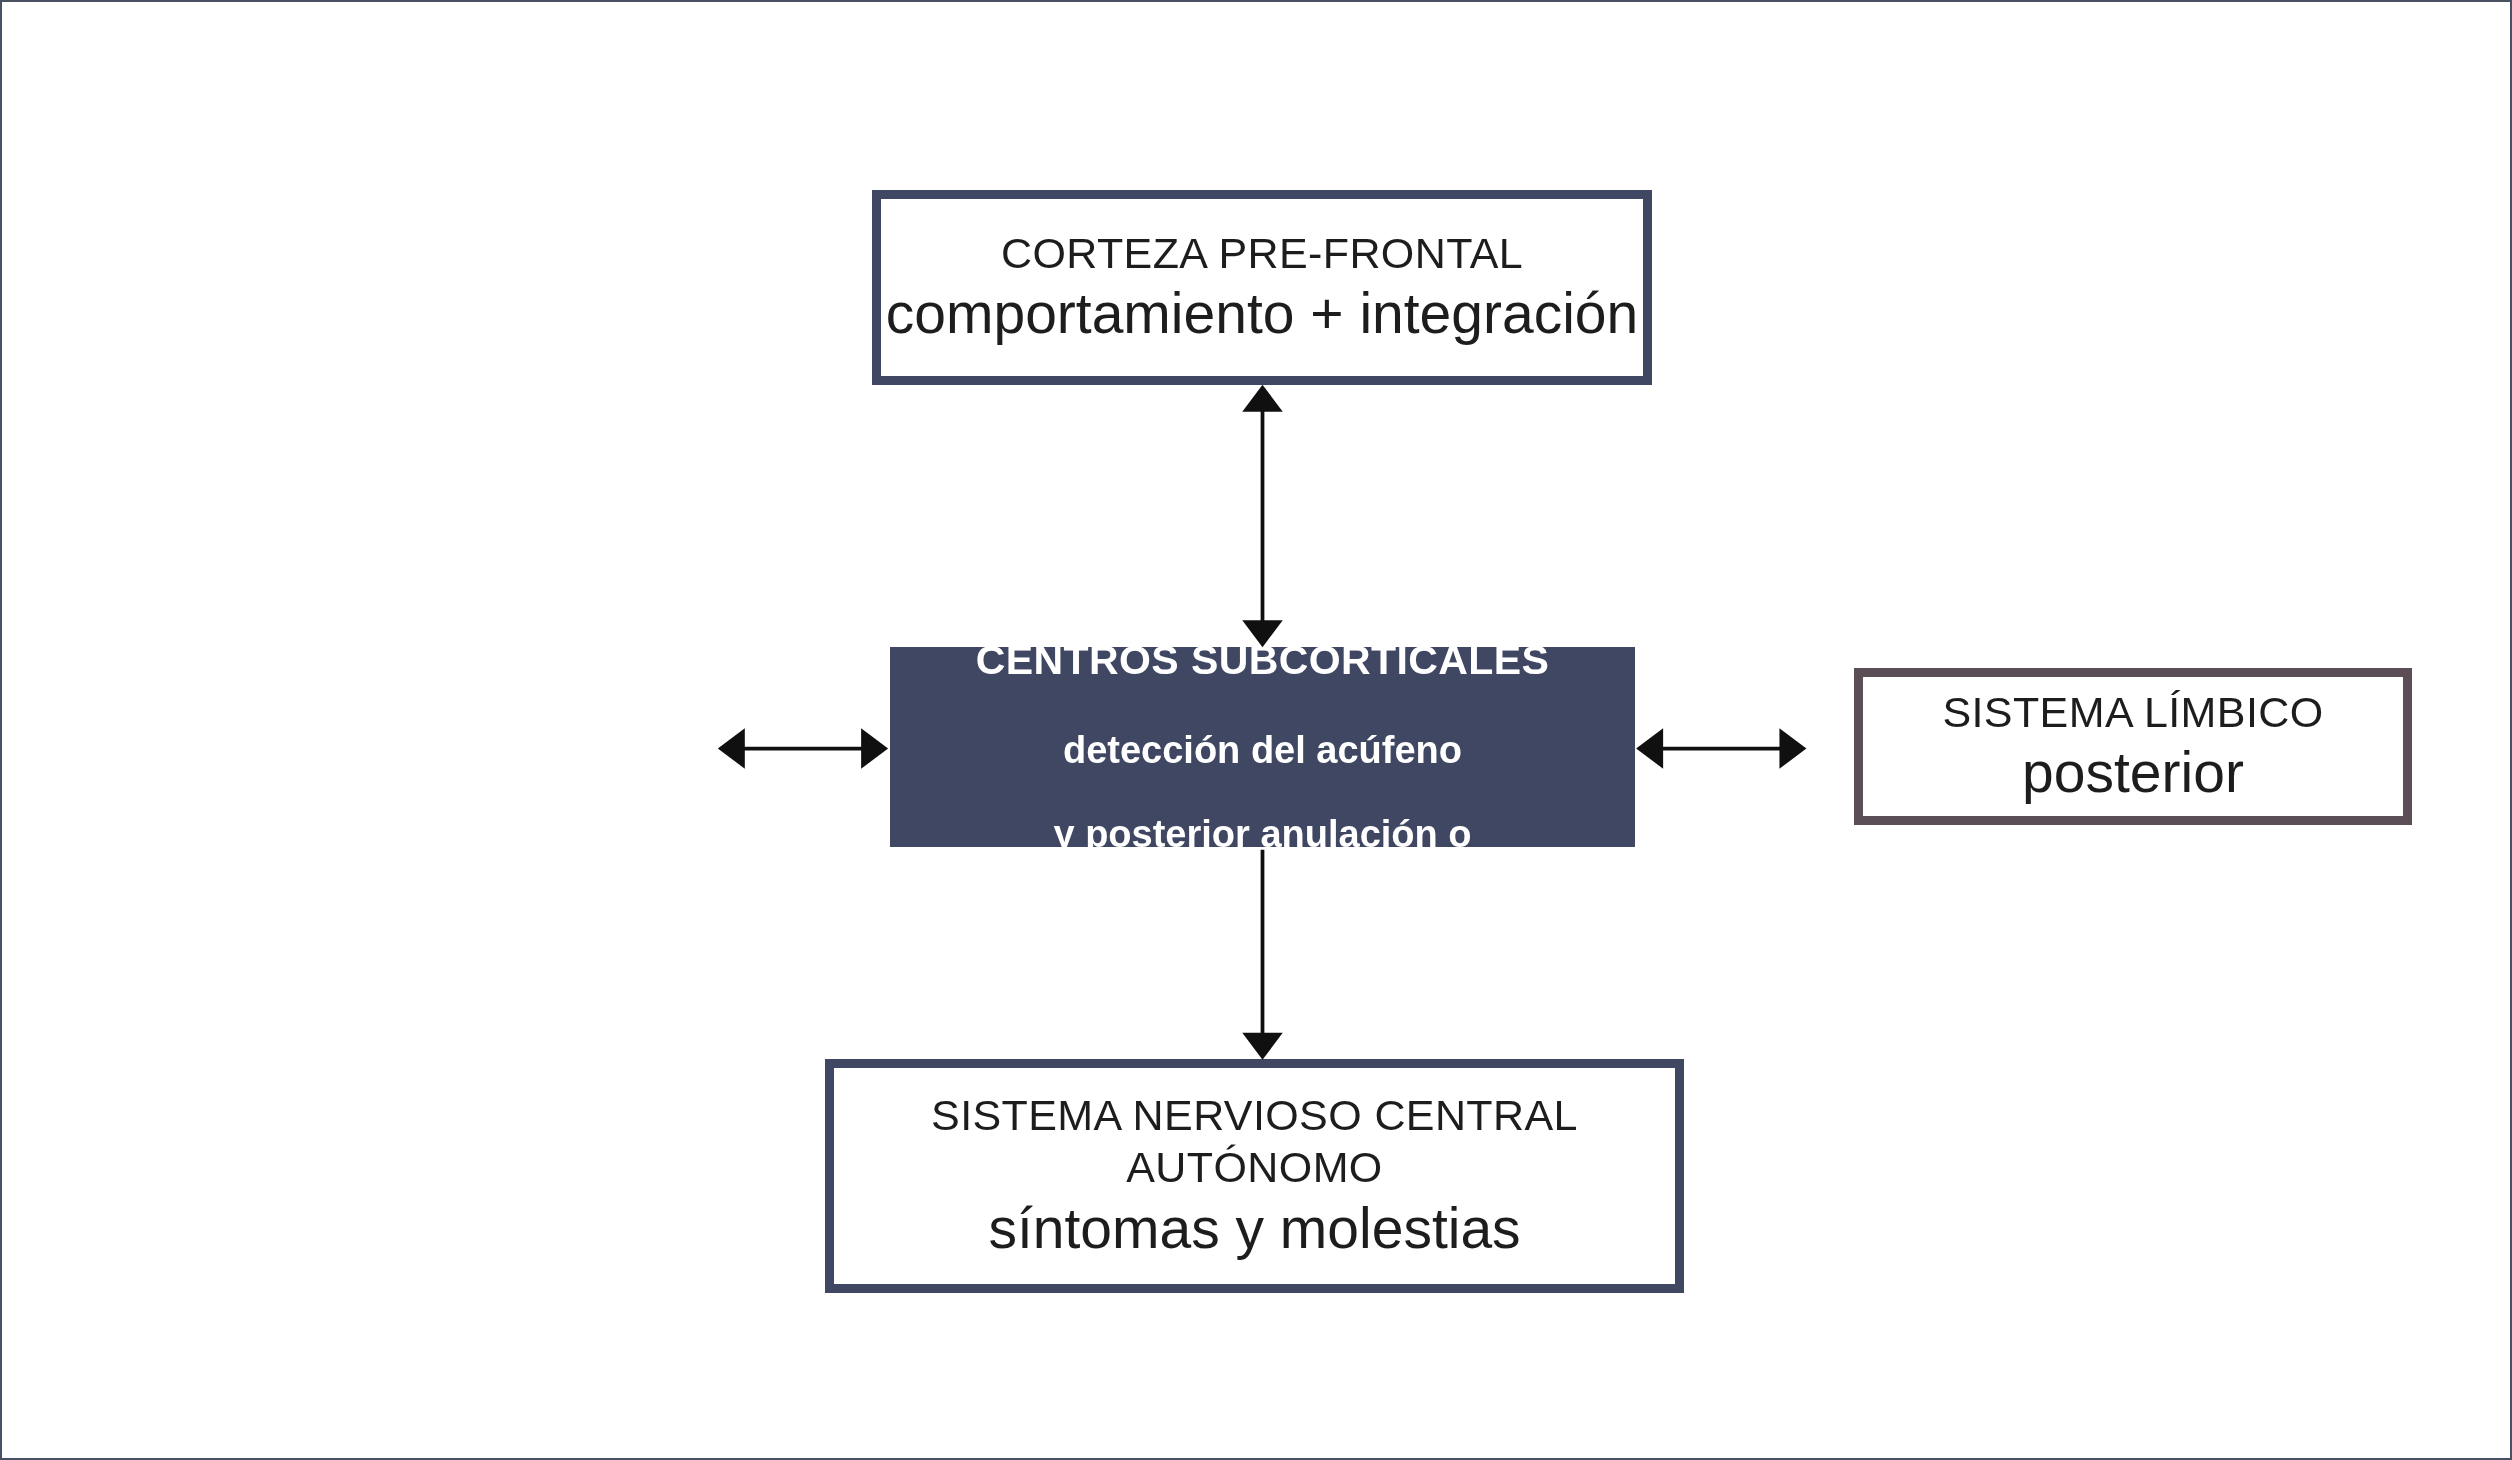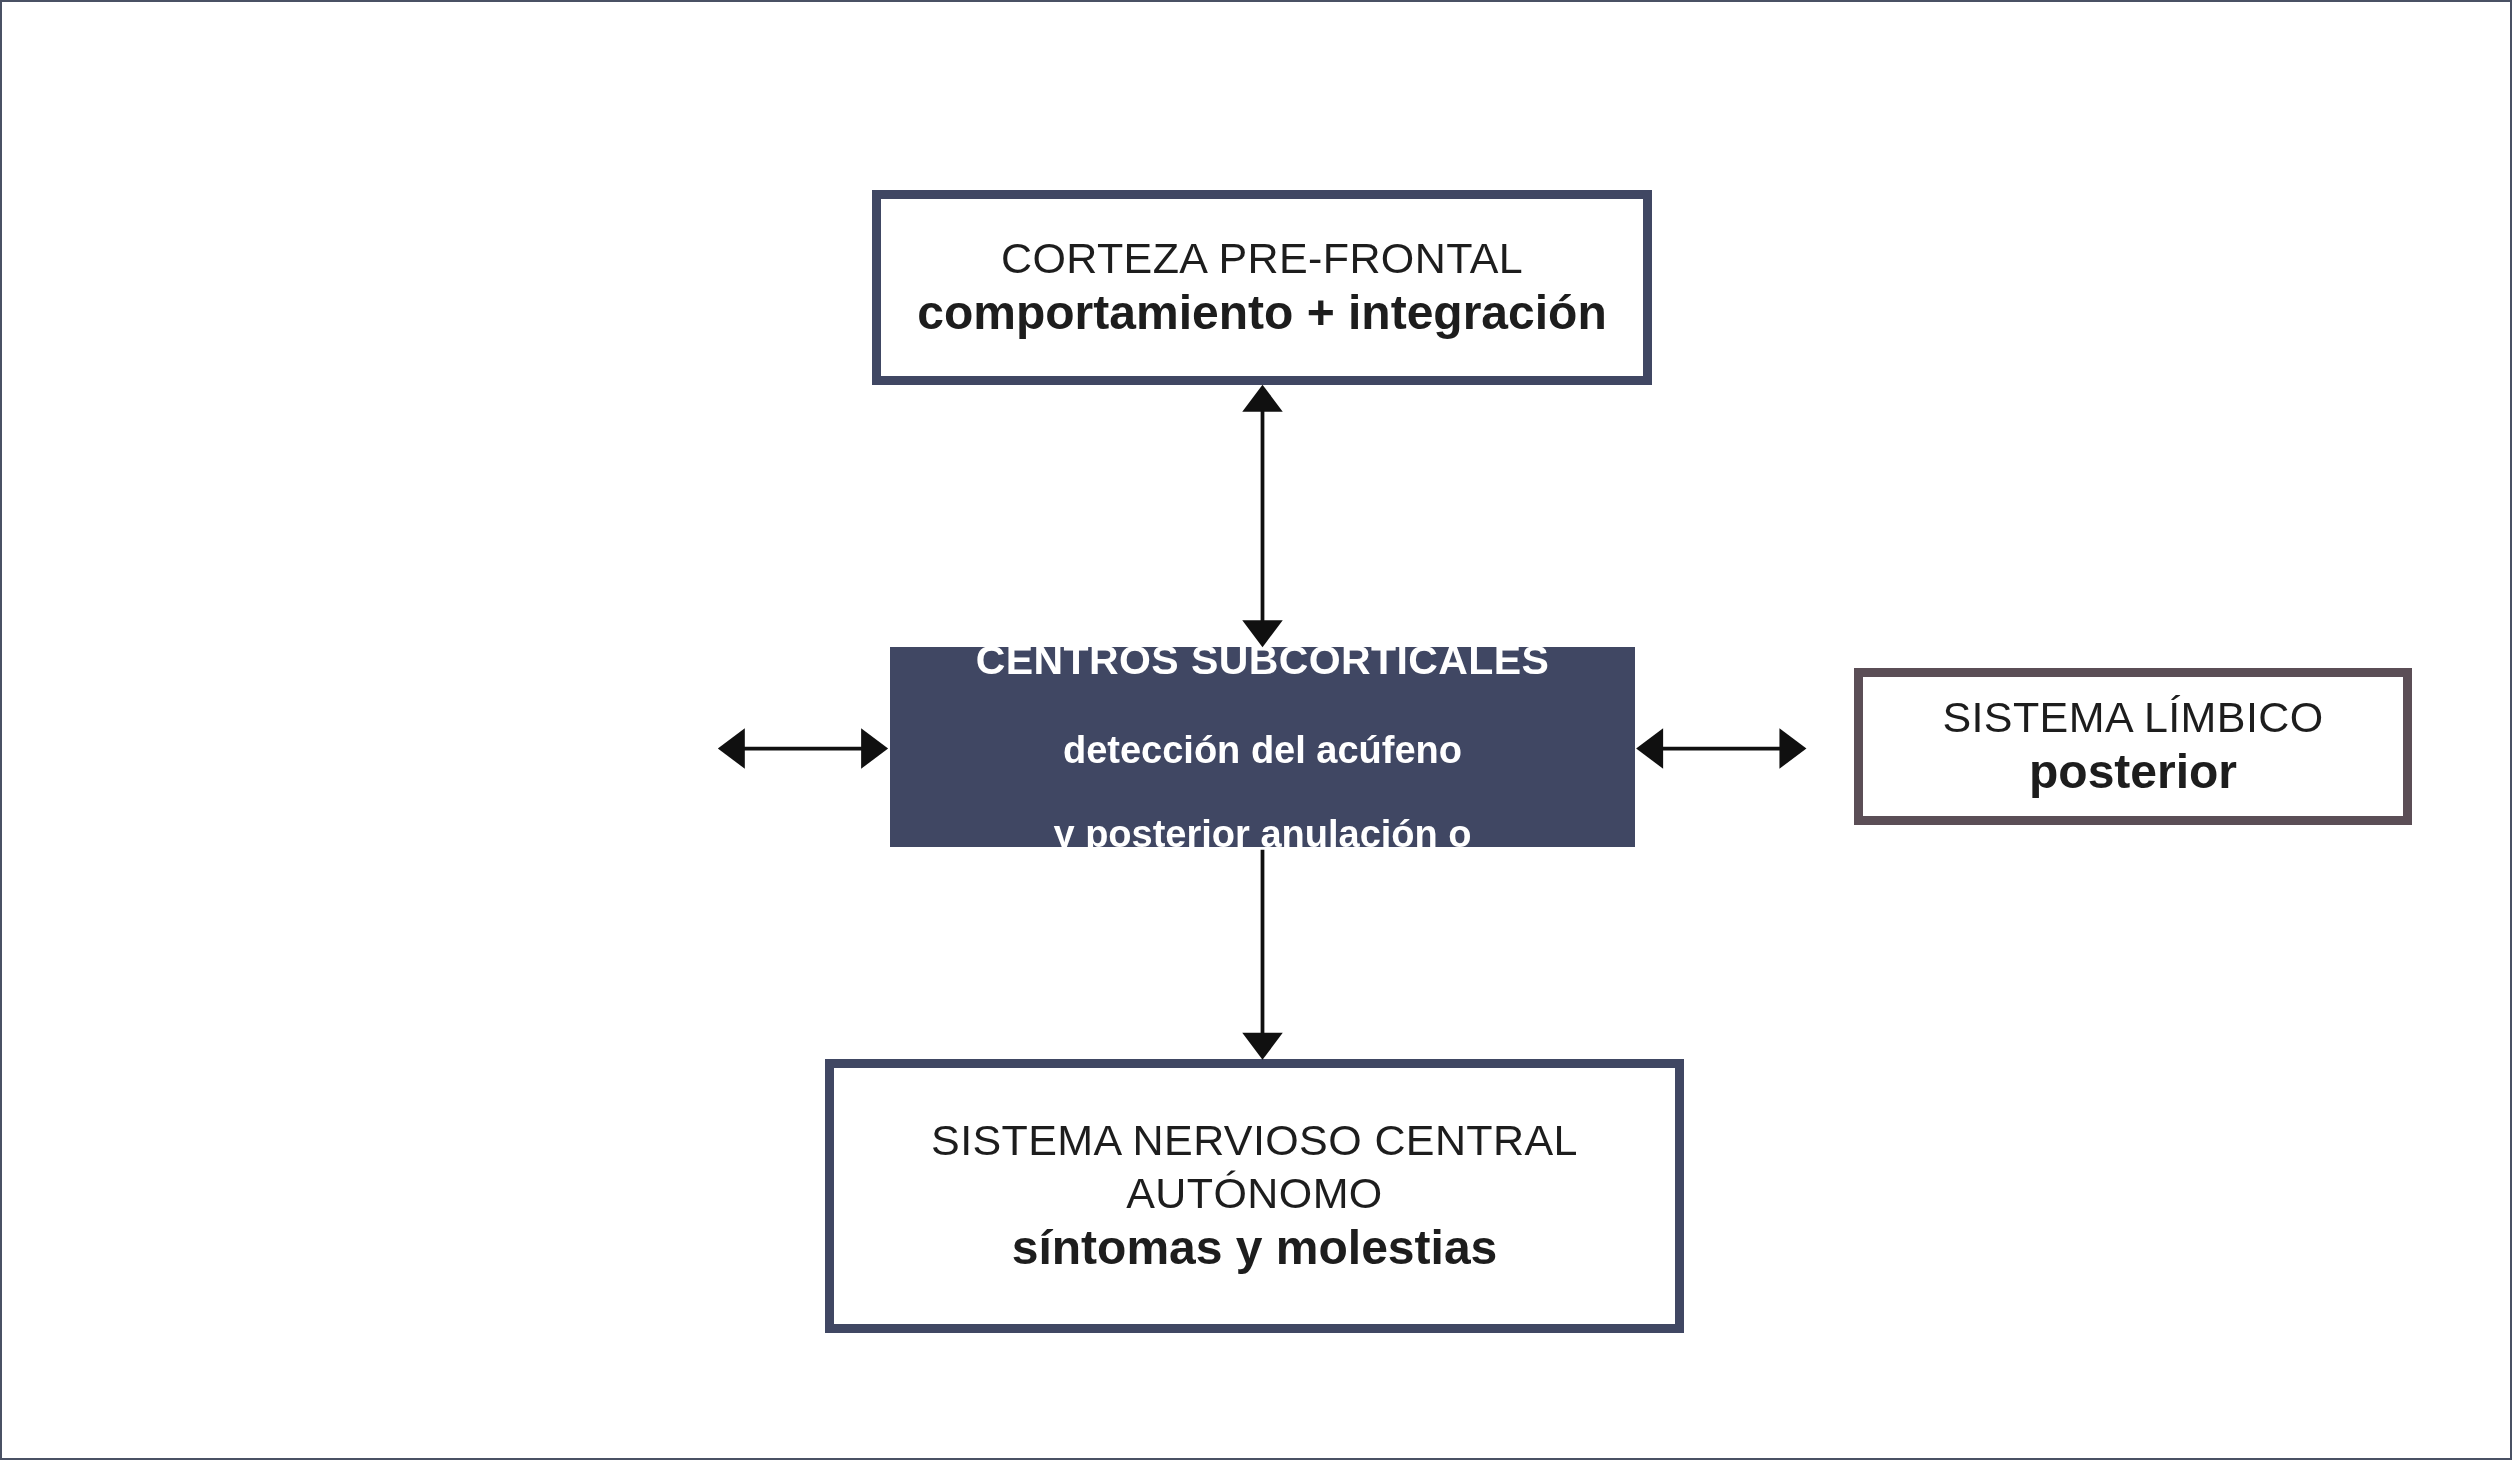--- a/index.html
+++ b/index.html
@@ -24,36 +24,36 @@
     overflow:hidden;
   }
   .box{
     position:absolute;
     display:flex;flex-direction:column;
     justify-content:center;align-items:center;
     background:var(--box_bg);
     line-height:1.22;
   }
   .title{font-size:43px;font-weight:400;letter-spacing:0.4px;}
-  .sub{font-size:48px;font-weight:700;}
+  .sub{font-size:57px;font-weight:400;}
   
   #prefrontal{left:870px;top:188px;width:780px;height:195px;border:9px solid var(--navy);}
   
   #subcortical{
     left:888px;top:645px;width:745px;height:200px;
     background:var(--navy);color:#ffffff;border:none;gap:36px;
   }
   #subcortical .title{font-size:41px;font-weight:700;letter-spacing:0.4px;margin-bottom:4.5px;}
   #subcortical .body-line{font-size:38px;font-weight:700;line-height:1.28;}
   
   #auditory{left:146px;top:659px;width:567px;height:170px;border:10.5px solid var(--maroon);}
   
   #limbic{left:1808px;top:666px;width:558px;height:157px;border:9.8px solid var(--taupe);margin-left:44px;}
   
-  #autonomic{left:823px;top:1057px;width:859px;height:274px;border:9.8px solid var(--navy);}
+  #autonomic{left:823px;top:1057px;width:859px;height:234px;border:9.8px solid var(--navy);}
   .arrows{position:absolute;left:0;top:0;width:2512px;height:1460px;pointer-events:none;}
   .arrows line{stroke:var(--arrow);stroke-width:5px;}
   .arrows polygon{fill:var(--arrow);}
 </style>
 </head>
 <body>
 
 <div class="canvas">
 
   <div class="box" id="prefrontal">

